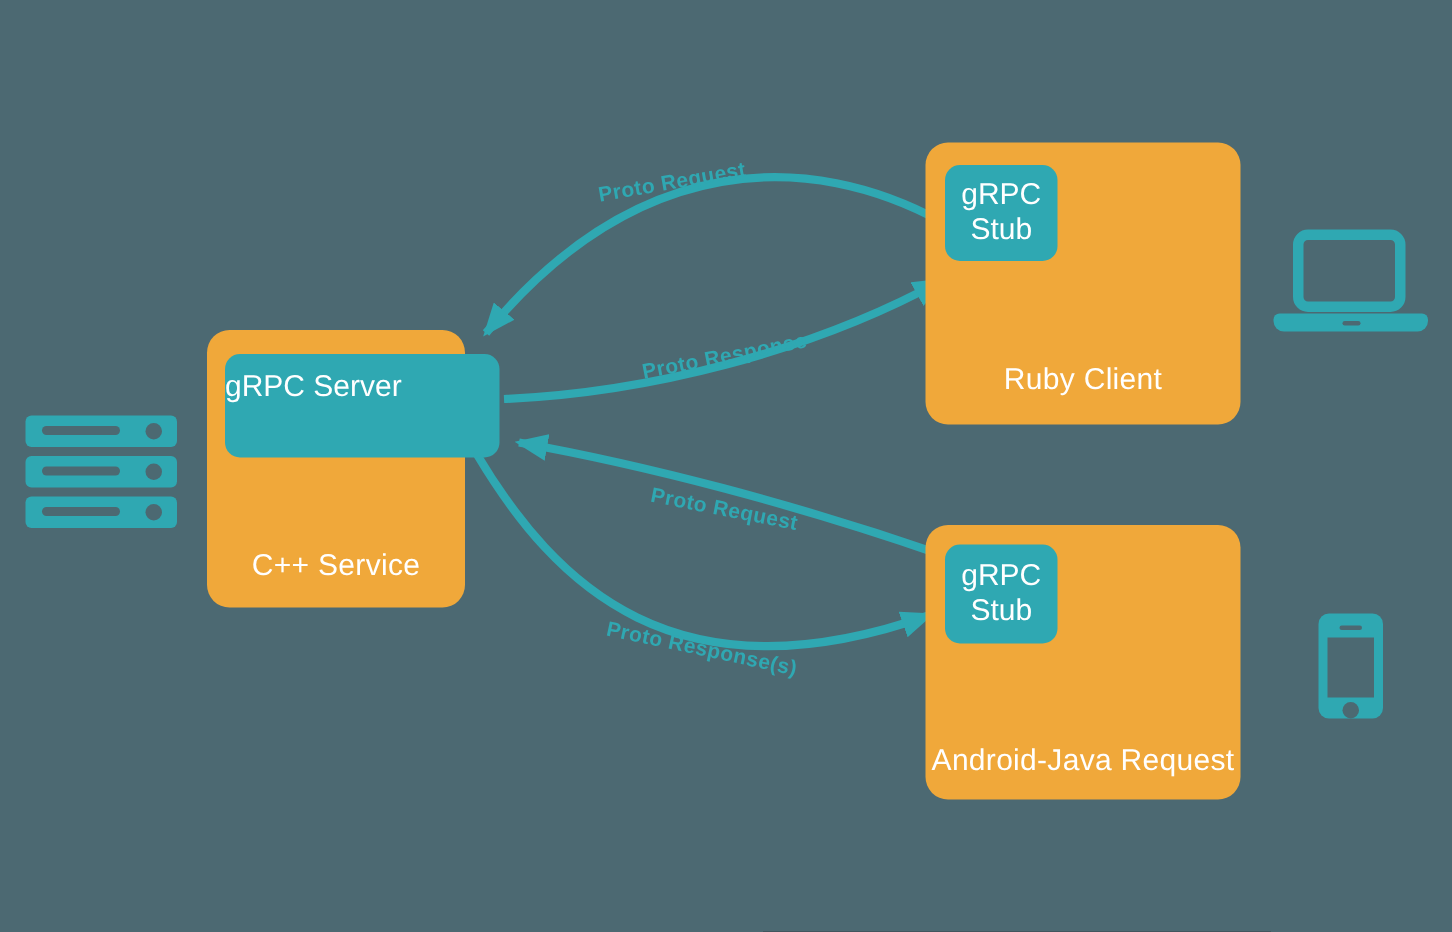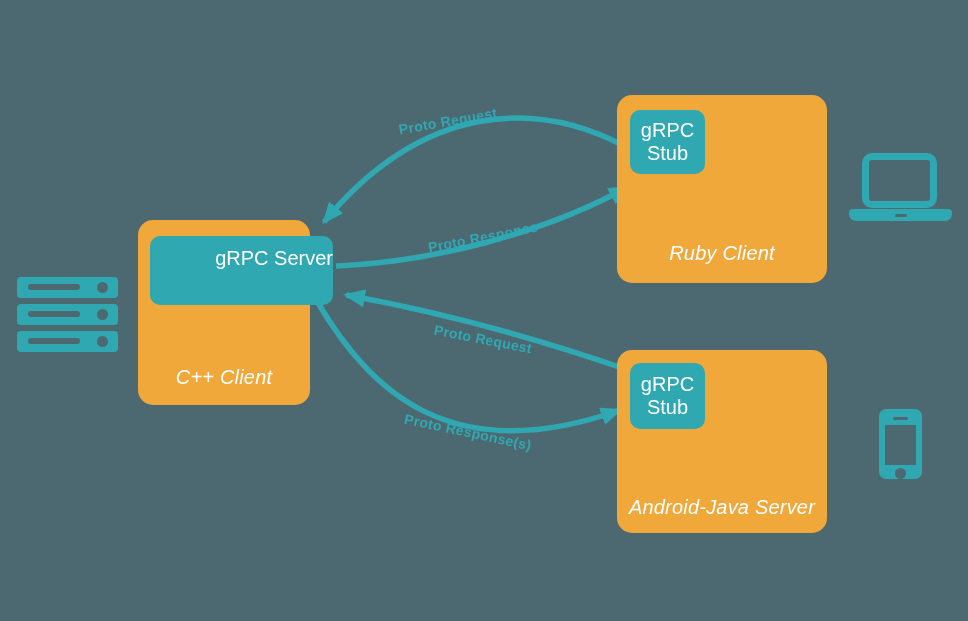--- a/index.html
+++ b/index.html
@@ -20,30 +20,30 @@
   .arrows-layer { position: absolute; left: 0; top: 0; width: 968px; height: 621px; }
   .arrow-path { stroke: var(--teal); stroke-width: 5.5; fill: none; }
 
   .node { position: absolute; background: var(--box); border-radius: 15px; }
   .node-cpp     { left: 138px; top: 220px; width: 172px; height: 185px; }
   .node-ruby    { left: 617px; top:  95px; width: 210px; height: 188px; }
   .node-android { left: 617px; top: 350px; width: 210px; height: 183px; }
 
   .node-title {
     position: absolute; left: 0; right: 0; text-align: center;
-    color: var(--text); font-size: 20px; font-weight: 500; letter-spacing: .2px; font-style: italic;
+    color: var(--text); font-size: 20px; font-weight: 500; letter-spacing: .2px;
   }
   .node-cpp .node-title { bottom: 16px; }
   .node-ruby .node-title { bottom: 18px; }
   .node-android .node-title { bottom: 14px; }
 
   .inner-box {
     position: absolute; background: var(--teal); border-radius: 10px;
     color: var(--text); font-size: 20px; font-weight: 500; line-height: 23px;
-    display: flex; justify-content: flex-end; text-align: center;
+    display: flex; justify-content: flex-start; text-align: center;
   }
   .server-box { left: 12px; top: 16px; width: 183px; height: 69px; align-items: flex-start; padding-top: 11px; }
   .stub-box   { left: 13px; top: 15px; width: 75px;  height: 64px; align-items: center; }
   .node-android .stub-box { top: 13px; height: 66px; }
 
   .arrow-label {
     position: absolute; color: var(--teal);
     font-size: 14px; font-weight: 700; white-space: nowrap; letter-spacing: .3px;
   }
   .lbl-ruby-req  { left: 448px; top: 121px; transform: translate(-50%,-50%) rotate(-10deg); }
@@ -90,35 +90,35 @@
     <path class="arrow-path" d="M 628 148 C 540 100, 425 100, 324 222" marker-end="url(#head)"></path>
     <path class="arrow-path" d="M 336 266 C 430 262, 540 235, 628 187" marker-end="url(#head)"></path>
     <path class="arrow-path" d="M 628 370 C 530 336, 430 310, 346 295" marker-end="url(#head)"></path>
     <path class="arrow-path" d="M 318 303 C 370 390, 450 470, 620 410" marker-end="url(#head)"></path>
   </svg>
 
   <div class="node node-cpp">
     <div class="inner-box server-box">
       <span>gRPC Server</span>
     </div>
-    <div class="node-title">C++ Client</div>
+    <div class="node-title">C++ Service</div>
   </div>
 
   <div class="node node-ruby">
     <div class="inner-box stub-box">
       <span>gRPC Stub</span>
     </div>
     <div class="node-title">Ruby Client</div>
   </div>
 
   <div class="node node-android">
     <div class="inner-box stub-box">
       <span>gRPC Stub</span>
     </div>
-    <div class="node-title">Android-Java Server</div>
+    <div class="node-title">Android-Java Request</div>
   </div>
 
   <div class="arrow-label lbl-ruby-req">Proto Request</div>
   <div class="arrow-label lbl-ruby-res">Proto Response</div>
   <div class="arrow-label lbl-and-req">Proto Request</div>
   <div class="arrow-label lbl-and-res">Proto Response(s)</div>
 
   <div class="rack">
     <div class="rack-bar">
       <div class="rack-slot"></div>

